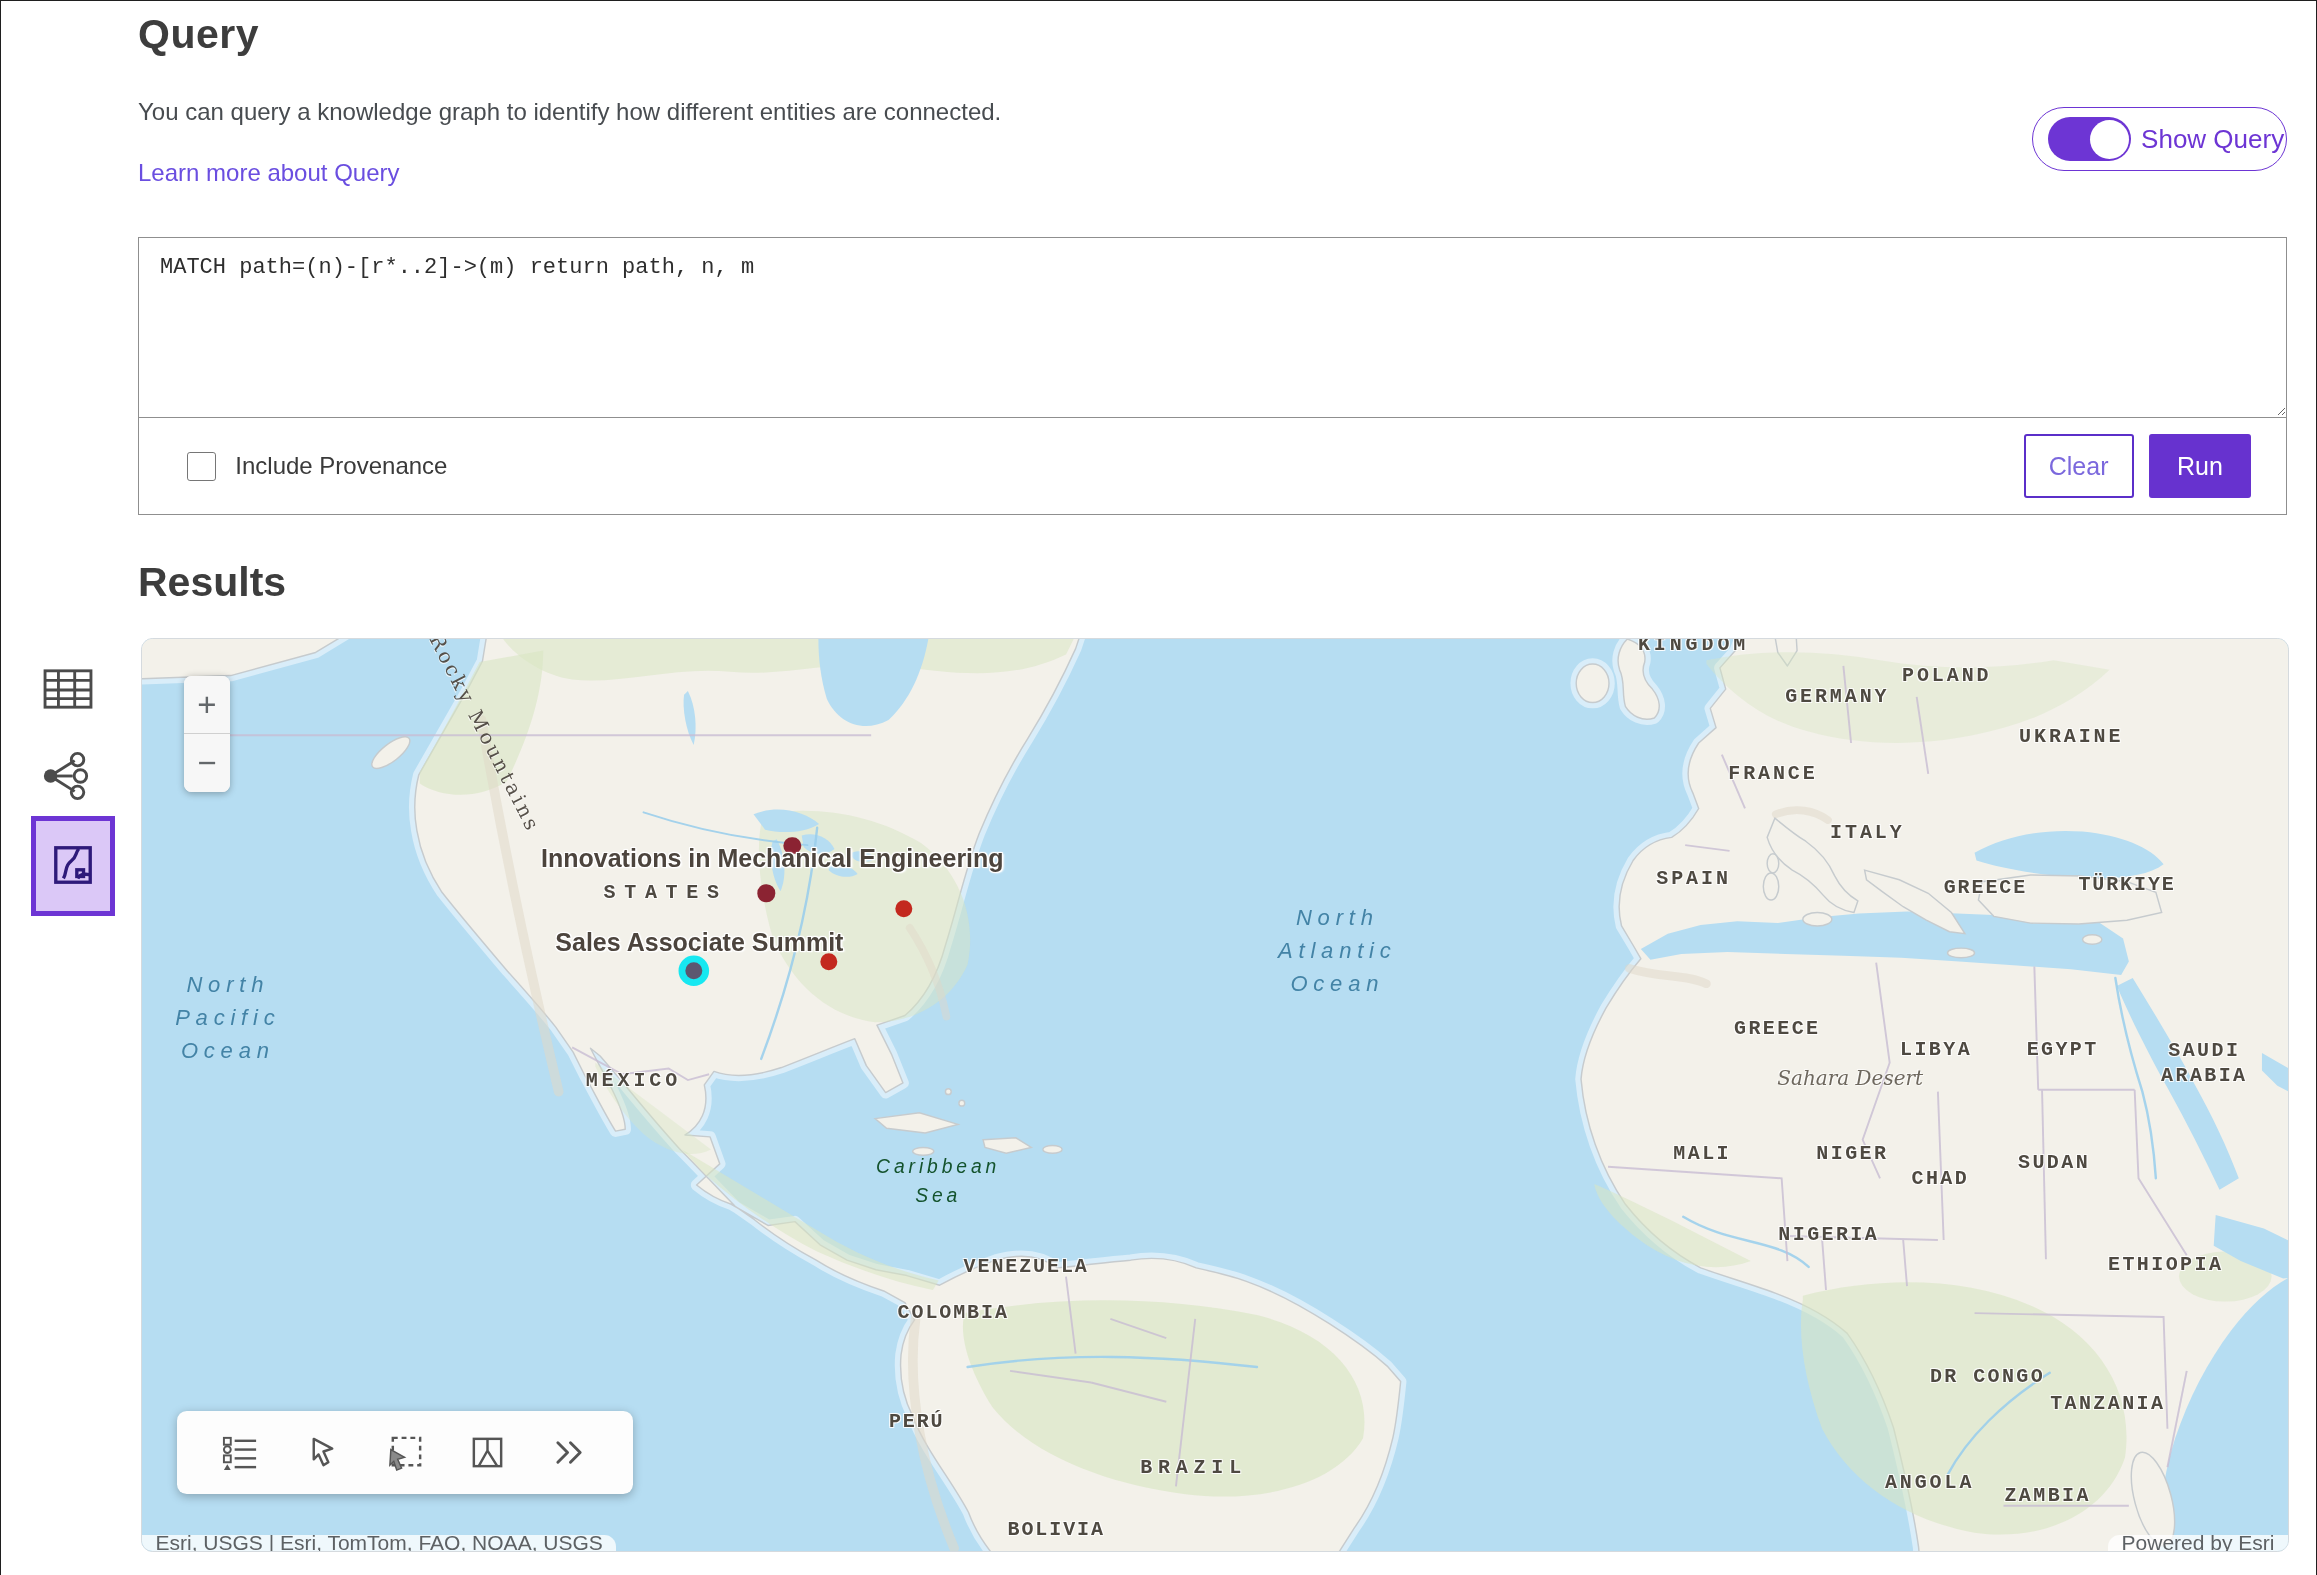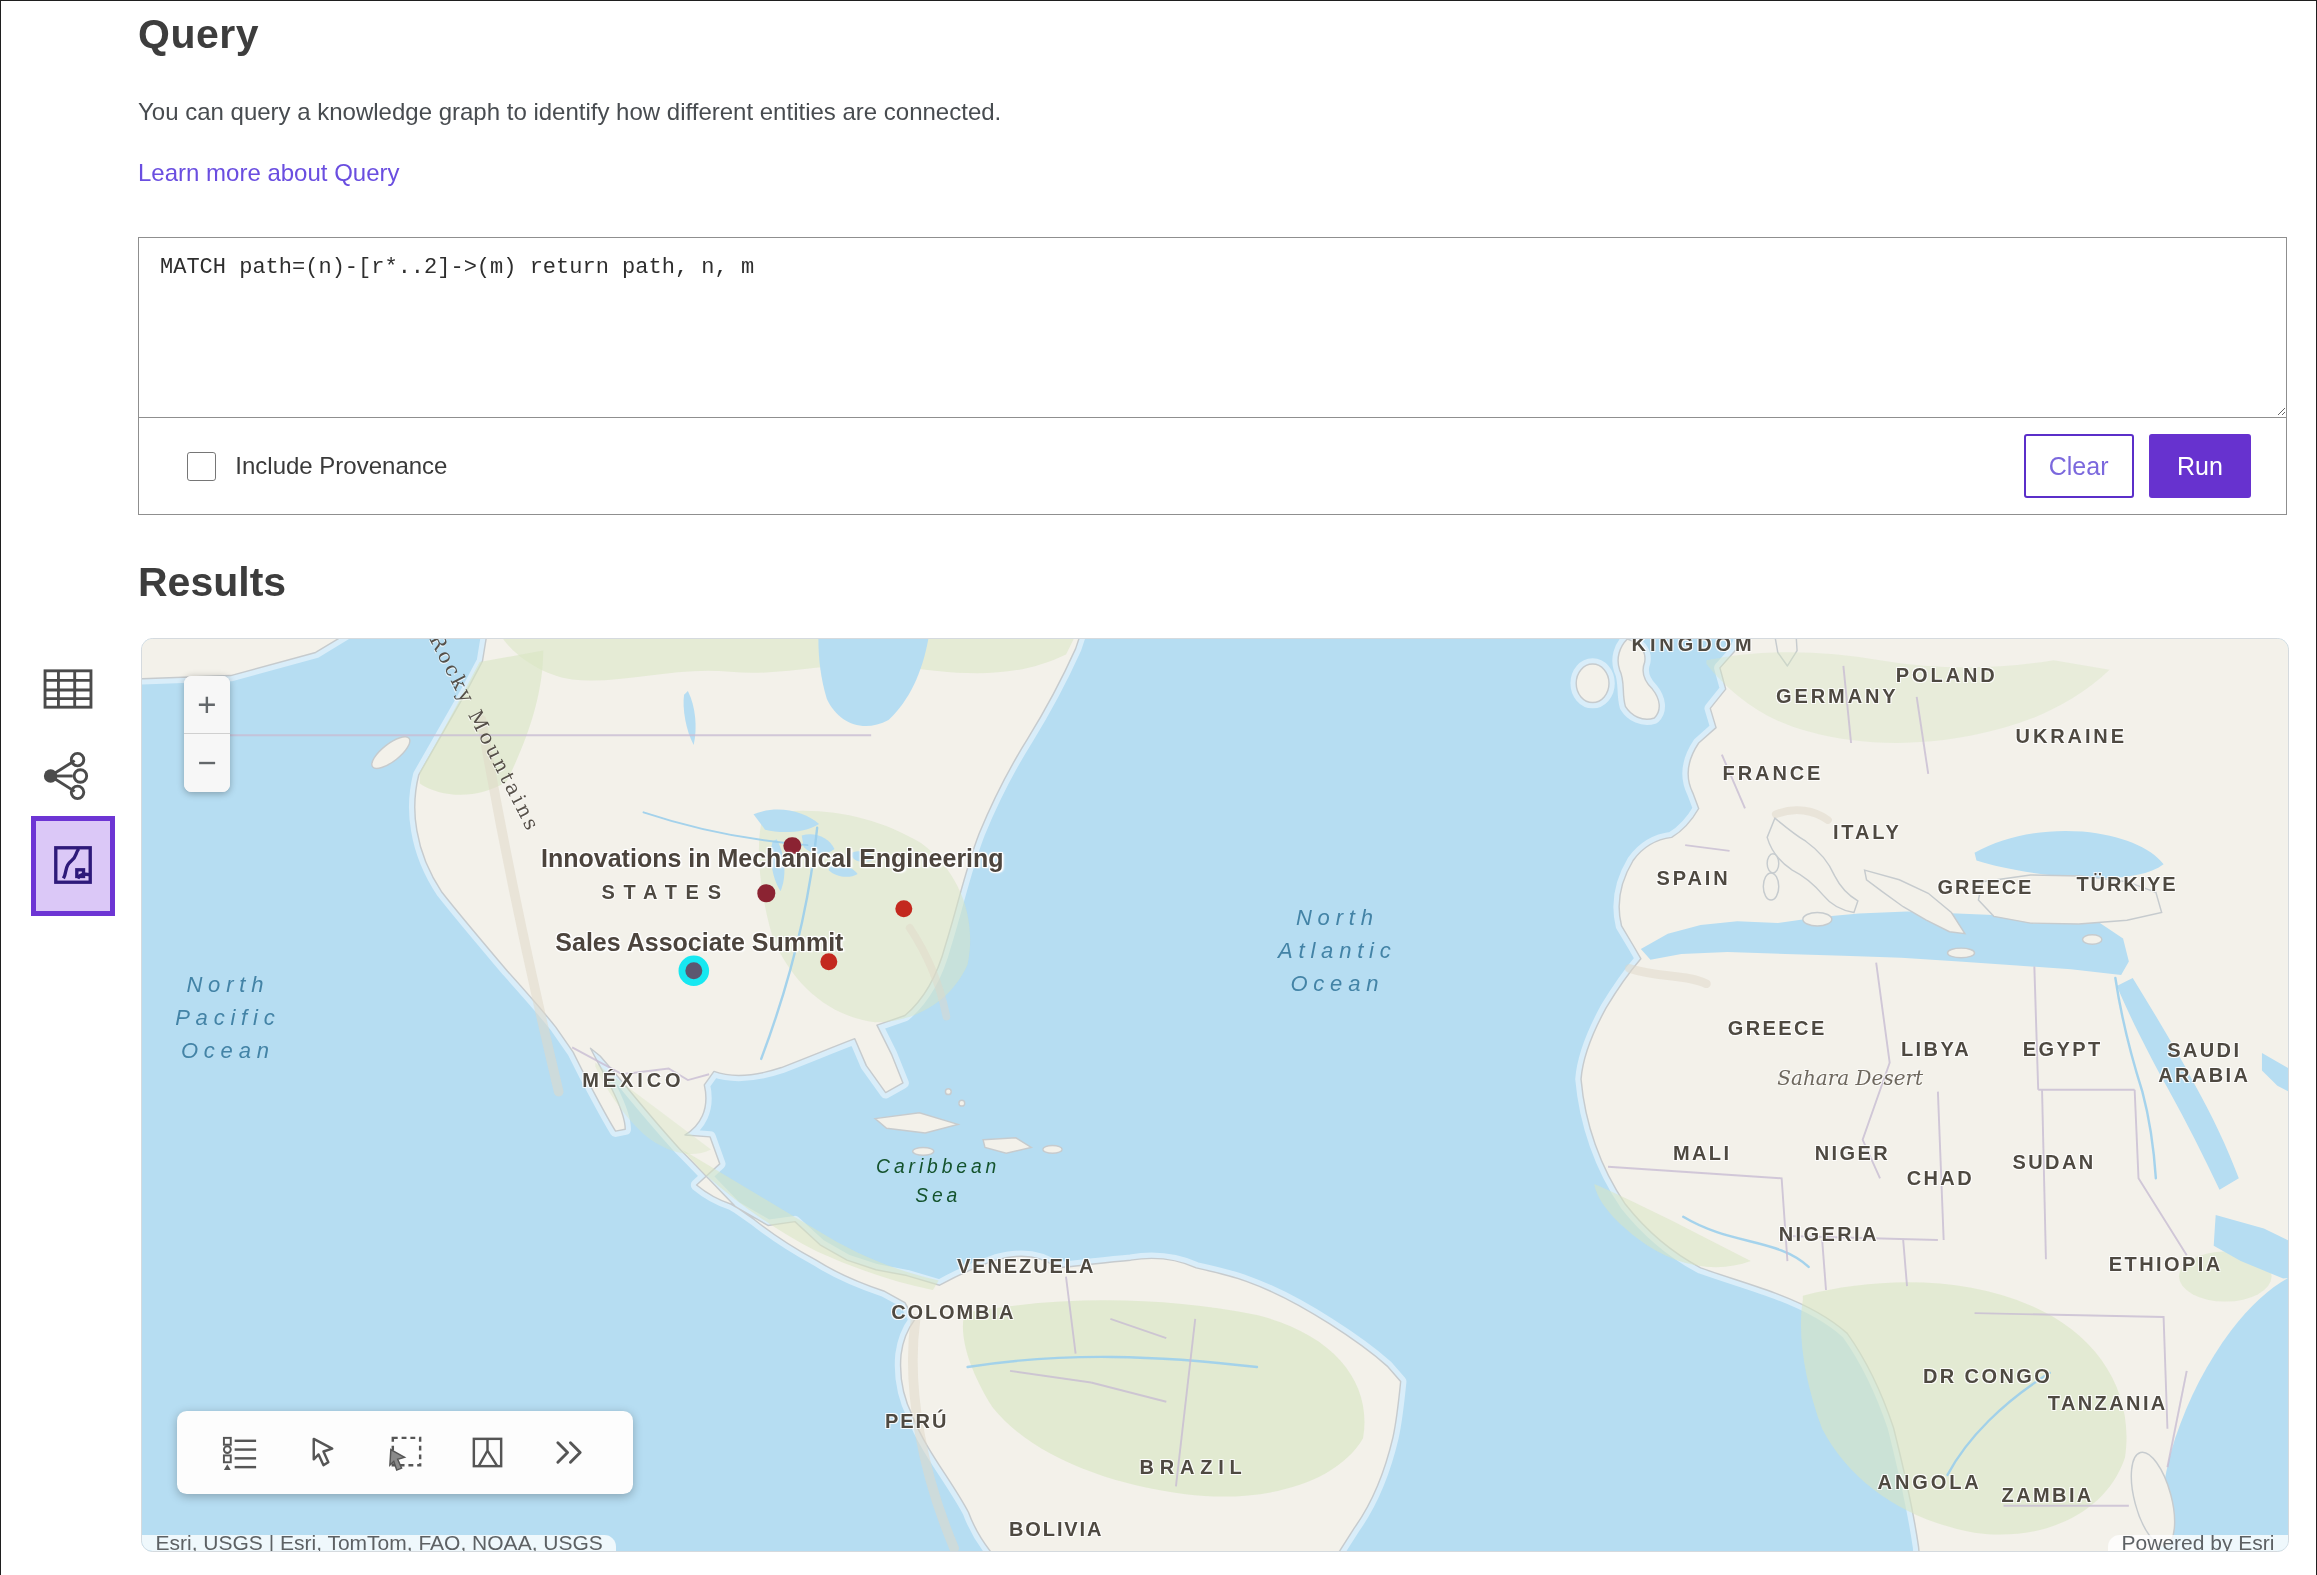--- a/index.html
+++ b/index.html
@@ -55,21 +55,21 @@
   }
   
   .map {
     position:absolute; left:140px; top:637px; width:2148px; height:914px;
     border-radius:11.6px; overflow:hidden; background:#b6ddf2; border:1px solid #d5dade;
   }
   .map svg.world { position:absolute; left:0; top:0; width:100%; height:100%; }
   .map-overlay { position:absolute; inset:0; }
   .pl { position:absolute; transform:translate(-50%,-50%); white-space:pre-line; text-align:center; pointer-events:none; }
   .pl-country {
-    font-family:Liberation Sans, sans-serif; font-size:20px; font-weight:700; color:#4e4941; line-height:1.25;
+    font-family:Liberation Mono, monospace; font-size:20px; font-weight:700; color:#4e4941; line-height:1.25;
     text-shadow:1px 1px 0 rgba(255,255,255,.8), -1px -1px 0 rgba(255,255,255,.8), 1px -1px 0 rgba(255,255,255,.8), -1px 1px 0 rgba(255,255,255,.8);
   }
   .pl-region { font-family:"DejaVu Serif", serif; font-style:italic; font-size:20px; color:#6d675d;
     text-shadow:1px 1px 0 rgba(255,255,255,.7), -1px -1px 0 rgba(255,255,255,.7); }
   .pl-mountain { font-family:"DejaVu Serif", serif; font-size:20px; color:#565049; letter-spacing:2.9px;
     text-shadow:1px 1px 0 rgba(255,255,255,.7); }
   .pl-ocean { font-style:italic; font-size:22px; color:#4383a6; letter-spacing:5.8px; line-height:1.5; }
   .pl-ocean-small { font-style:italic; font-size:19.3px; color:#14532d; letter-spacing:3.9px; line-height:1.5; }
   .marker { position:absolute; width:17.4px; height:17.4px; border-radius:50%; transform:translate(-50%,-50%); }
   .marker.selected { box-shadow:0 0 0 6.8px #17e8f1; }
@@ -100,20 +100,26 @@
 </style>
 </head>
 <body>
 
 <div class="screen">
 
   <h1 class="page-title">Query</h1>
   <div class="page-desc">You can query a knowledge graph to identify how different entities are connected.</div>
   <a class="learn-link">Learn more about Query</a>
 
+  <div class="toggle-pill">
+    <span class="switch-track">
+        <span class="switch-knob"></span>
+      </span>
+    <span class="toggle-label">Show Query</span>
+  </div>
 
   <div class="query-box">
     <textarea class="query-textarea" spellcheck="false" style="">MATCH path=(n)-[r*..2]-&gt;(m) return path, n, m</textarea>
     <div class="query-bottom">
       <span class="checkbox"></span>
       <span class="cb-label">Include Provenance</span>
       <span class="spacer"></span>
       <button class="btn-clear">Clear</button>
       <button class="btn-run">Run</button>
     </div>

